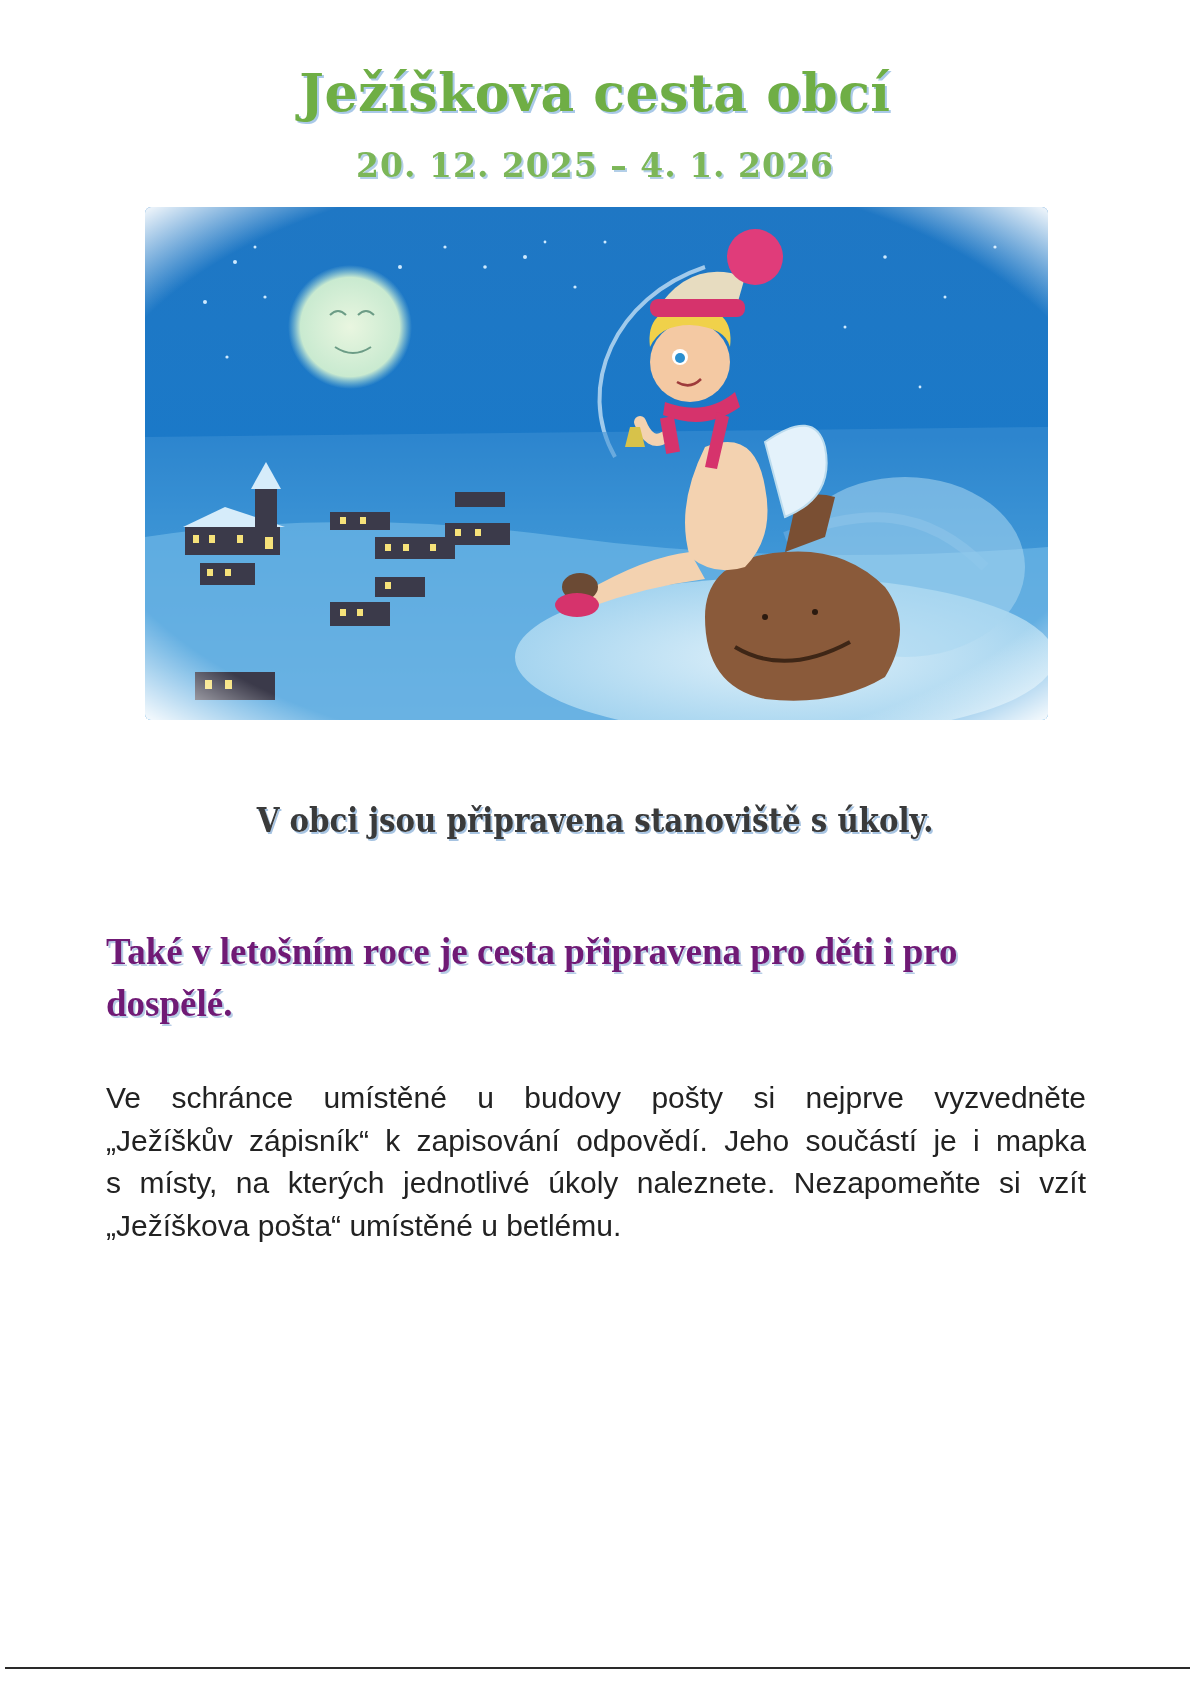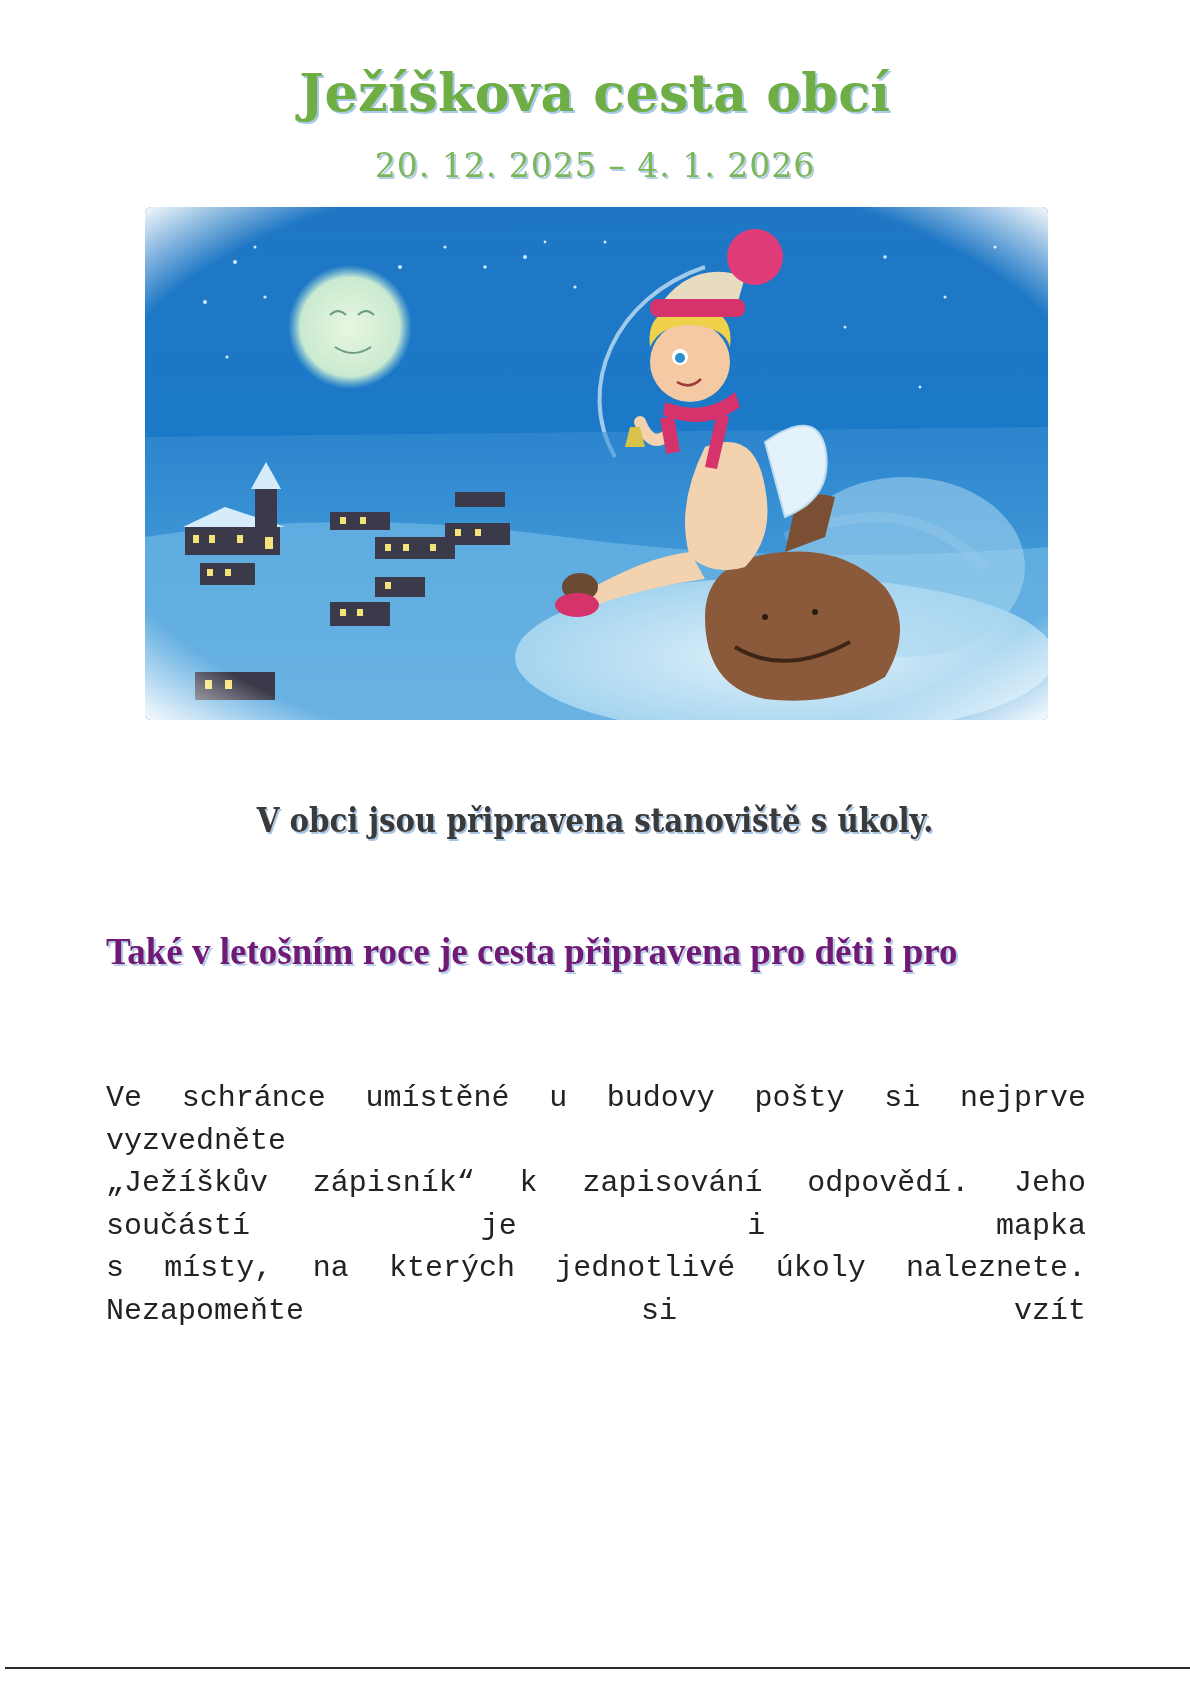--- a/index.html
+++ b/index.html
@@ -7,21 +7,21 @@
   .page { position: absolute; left: 0; top: 0; width: 1190px; height: 1684px; background: #fff; }
 
   .title {
     position: absolute; left: 0; width: 1190px; top: 62px; text-align: center;
     font-family: "DejaVu Serif", serif; font-weight: bold; font-size: 52px; letter-spacing: 0.5px;
     color: #6fae45;
     text-shadow: 2px 2px 0 #a9c9e8, 1px 1px 0 #ffffff;
   }
   .date {
     position: absolute; left: 0; width: 1190px; top: 146px; text-align: center;
-    font-family: "DejaVu Serif", serif; font-weight: normal; font-size: 33px; letter-spacing: 1px;
+    font-family: "DejaVu Serif", serif; font-weight: bold; font-size: 33px; letter-spacing: 1px;
     color: #7cb658;
     text-shadow: 2px 2px 0 #b3cfe8;
   }
 
   .illustration {
     position: absolute; left: 145px; top: 207px; width: 903px; height: 513px;
     border-radius: 6px; overflow: hidden;
   }
   .illustration svg { display: block; }
 
@@ -34,21 +34,21 @@
 
   .red-heading {
     position: absolute; left: 106px; top: 926px; width: 980px;
     font-family: "Liberation Serif", serif; font-weight: bold; font-size: 37px; line-height: 52px;
     color: #701a75; transform: scaleX(1.0);
     text-shadow: 2px 2px 0 #b7cde6;
   }
 
   .body-text {
     position: absolute; left: 106px; width: 980px;
-    font-family: Liberation Mono, monospace; font-size: 30px; line-height: 42.5px;
+    font-family: Liberation Sans, sans-serif; font-size: 30px; line-height: 42.5px;
     color: #222222; text-align: justify;
   }
   .body-text .line { display: block; white-space: nowrap; }
   .body-text .line.just { text-align-last: justify; white-space: normal; }
   .p1 { top: 1077px; }
   .p2 { top: 1348px; }
 
   .bottom-rule {
     position: absolute; left: 5px; right: 0; top: 1667px; height: 2px; background: #2a2a2a;
   }
@@ -190,23 +190,25 @@
       <path d="M572 205 L 560 260 L 572 262 L 584 210 Z" fill="#d6336c"></path>
 
       <rect x="0" y="0" width="903" height="513" fill="url(#edge)"></rect>
     </svg>
   </div>
 
   <div class="stations">V obci jsou připravena stanoviště s úkoly.</div>
 
   <div class="red-heading">
     <span style="display:block">Také v letošním roce je cesta připravena pro děti i pro</span>
+    <span style="display:block">dospělé.</span>
   </div>
 
   <div class="body-text p1">
     <span class="line just">Ve schránce umístěné u budovy pošty si nejprve vyzvedněte</span>
     <span class="line just">„Ježíškův zápisník“ k zapisování odpovědí. Jeho součástí je i mapka</span>
     <span class="line just">s místy, na kterých jednotlivé úkoly naleznete. Nezapomeňte si vzít</span>
+    <span class="line">„Ježíškova pošta“ umístěné u betlému.</span>
   </div>
 
 
   <div class="bottom-rule"></div>
 </div>
 
 </body></html>

